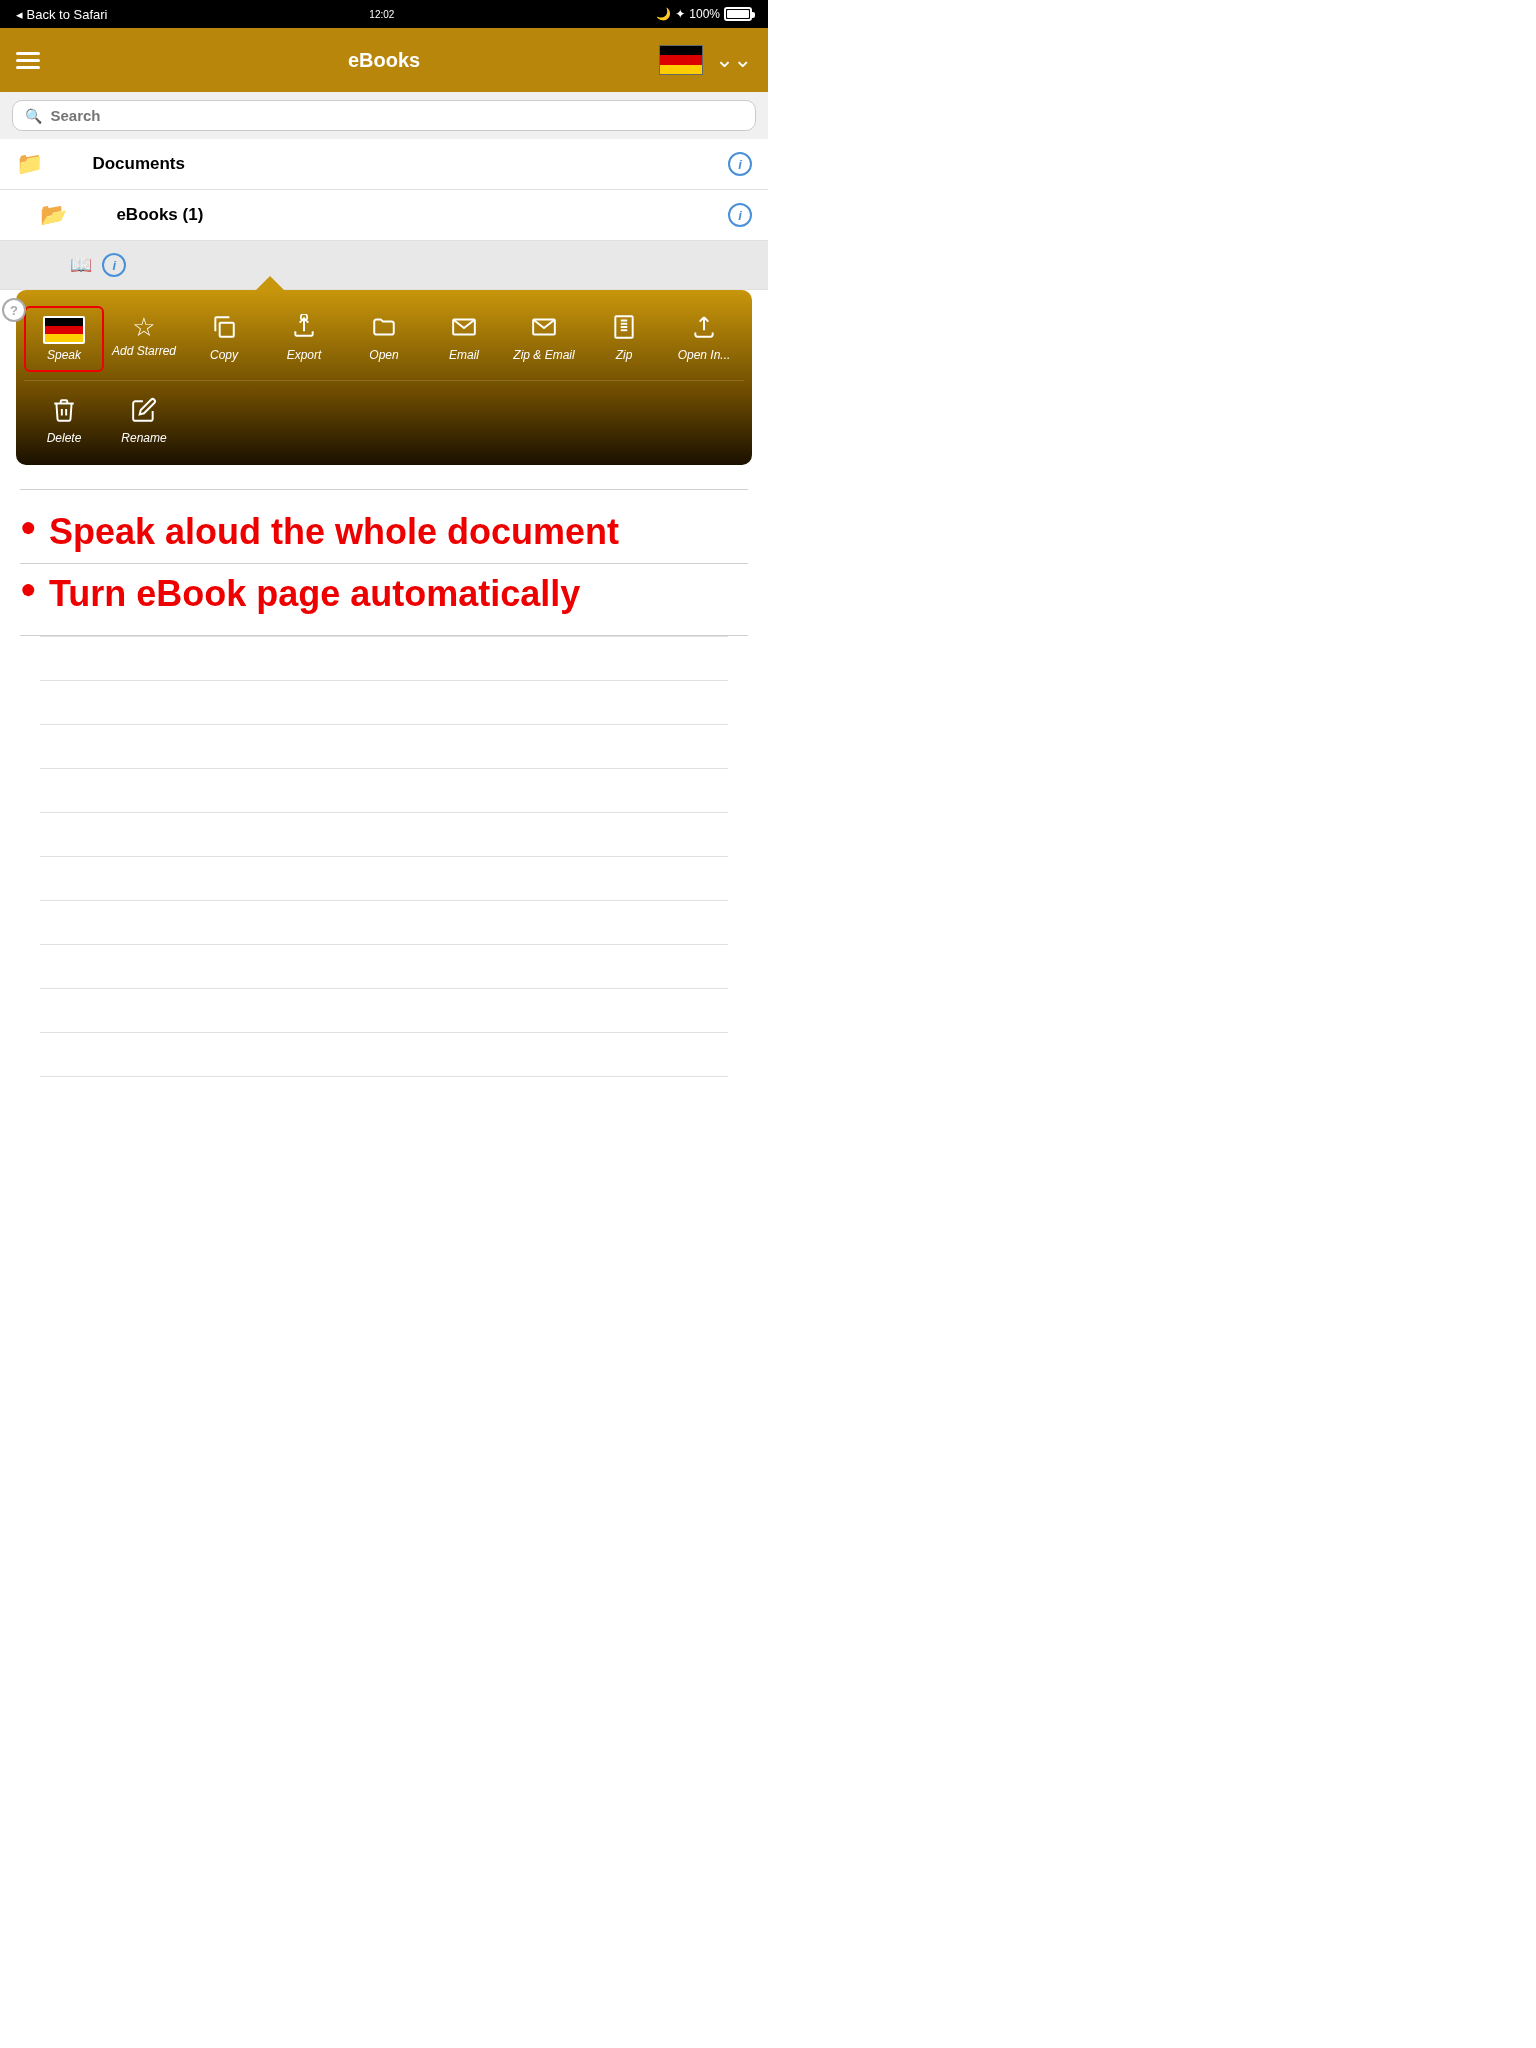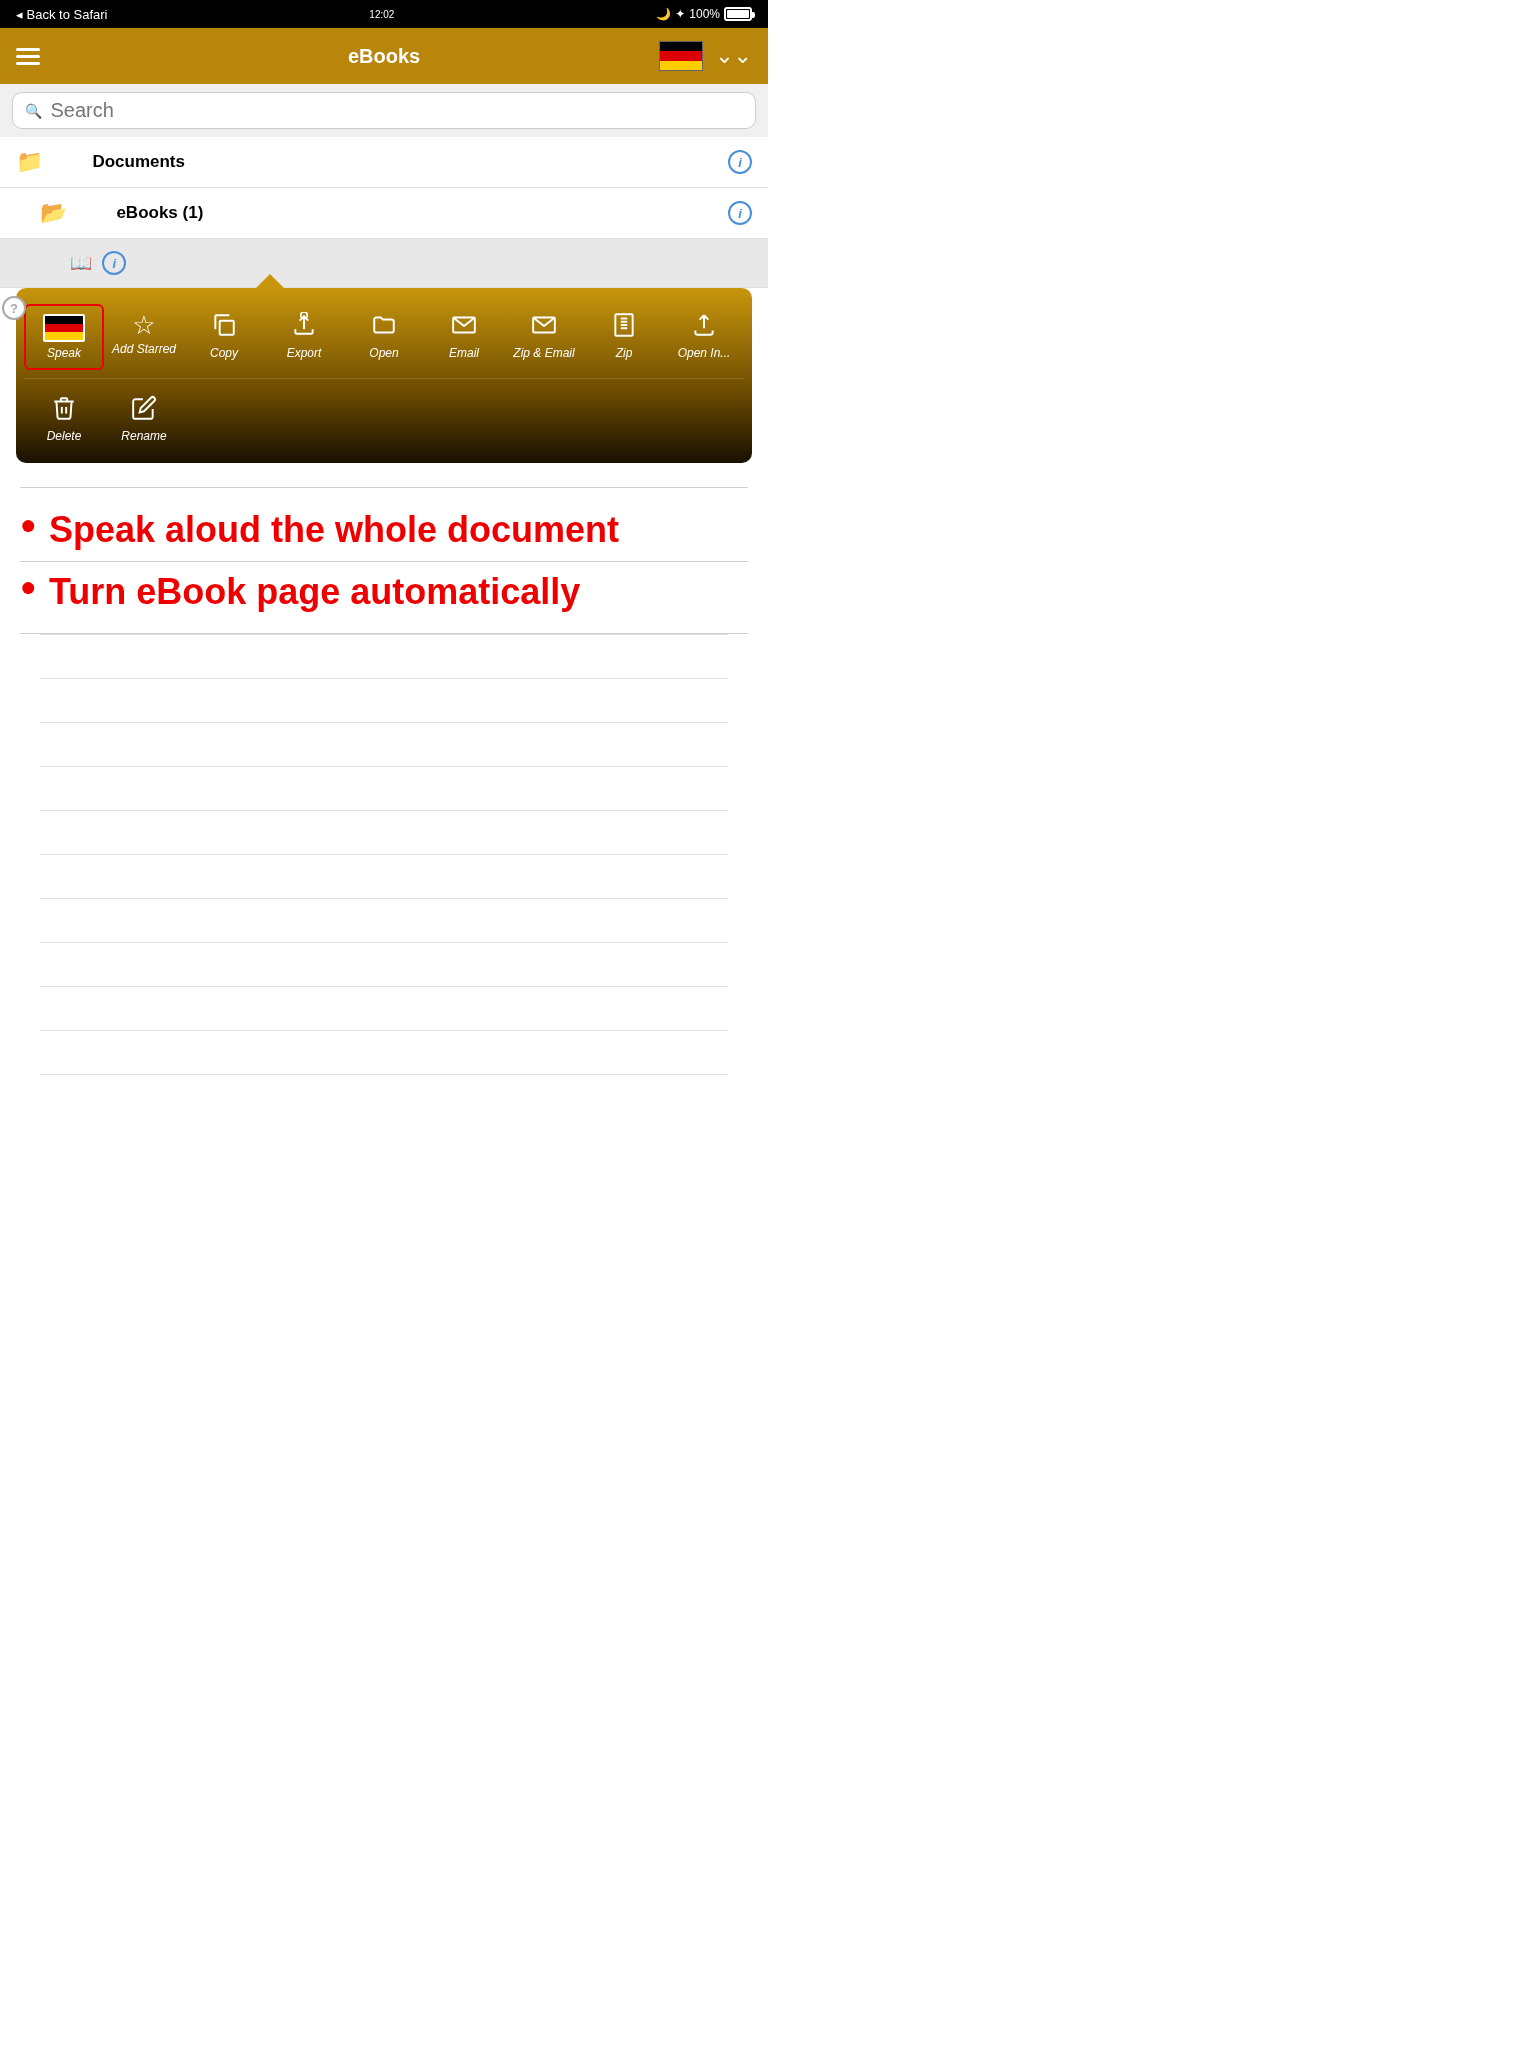--- a/index.html
+++ b/index.html
@@ -26,21 +26,21 @@
     .status-bar-center { font-weight: 400; font-size: 10px; }
     .status-bar-right { display: flex; align-items: center; gap: 4px; font-size: 12px; }
 
     
     .nav-bar {
       background: #B8860B;
       display: flex;
       align-items: center;
       justify-content: space-between;
       padding: 0 16px;
-      height: 56px;
+      height: 64px;
     }
     .nav-bar-title {
       color: #fff;
       font-size: 20px;
       font-weight: 600;
       position: absolute;
       left: 50%;
       transform: translateX(-50%);
     }
     .nav-hamburger {
@@ -73,21 +73,21 @@
       border-radius: 10px;
       display: flex;
       align-items: center;
       padding: 6px 12px;
       gap: 8px;
       border: 1px solid #ccc;
     }
     .search-icon { color: #999; font-size: 14px; }
     .search-input {
       border: none; outline: none; background: transparent;
-      font-size: 20px; color: #b91c1c; width: 100%;
+      font-size: 15px; color: #b91c1c; width: 100%; font-weight: bold;
     }
 
     
     .file-list { background: #fff; }
     .list-item {
       display: flex; align-items: center;
       padding: 12px 16px;
       border-bottom: 1px solid #e0e0e0;
       position: relative;
     }

